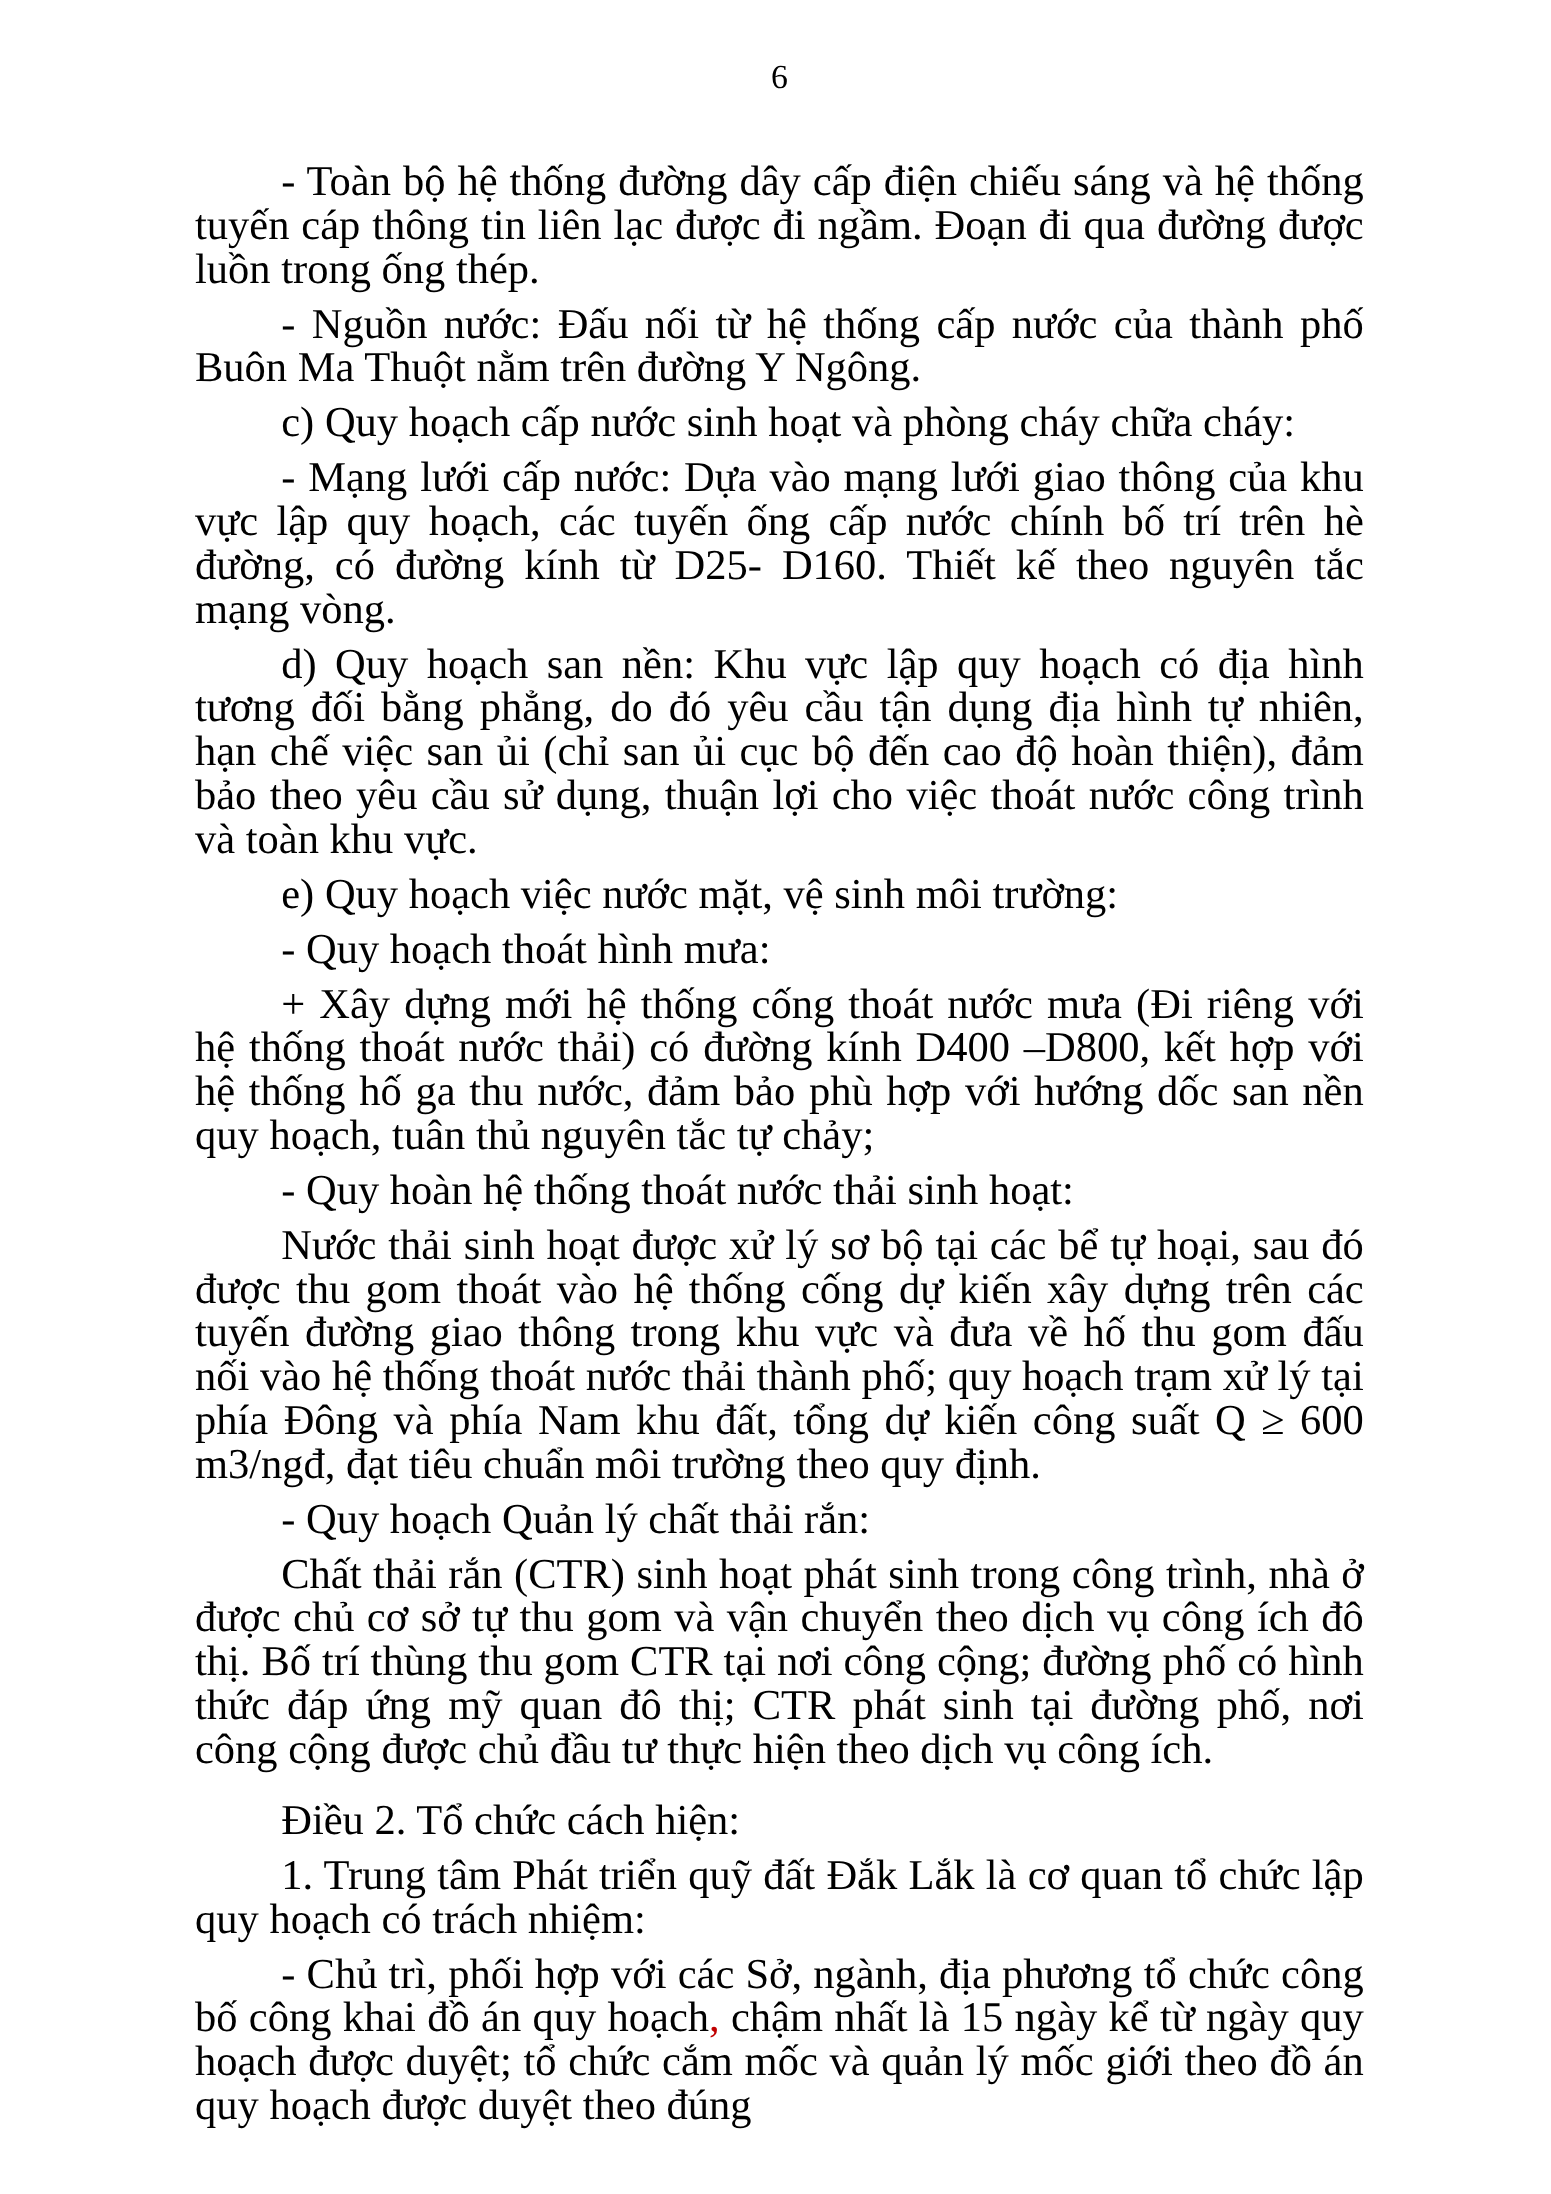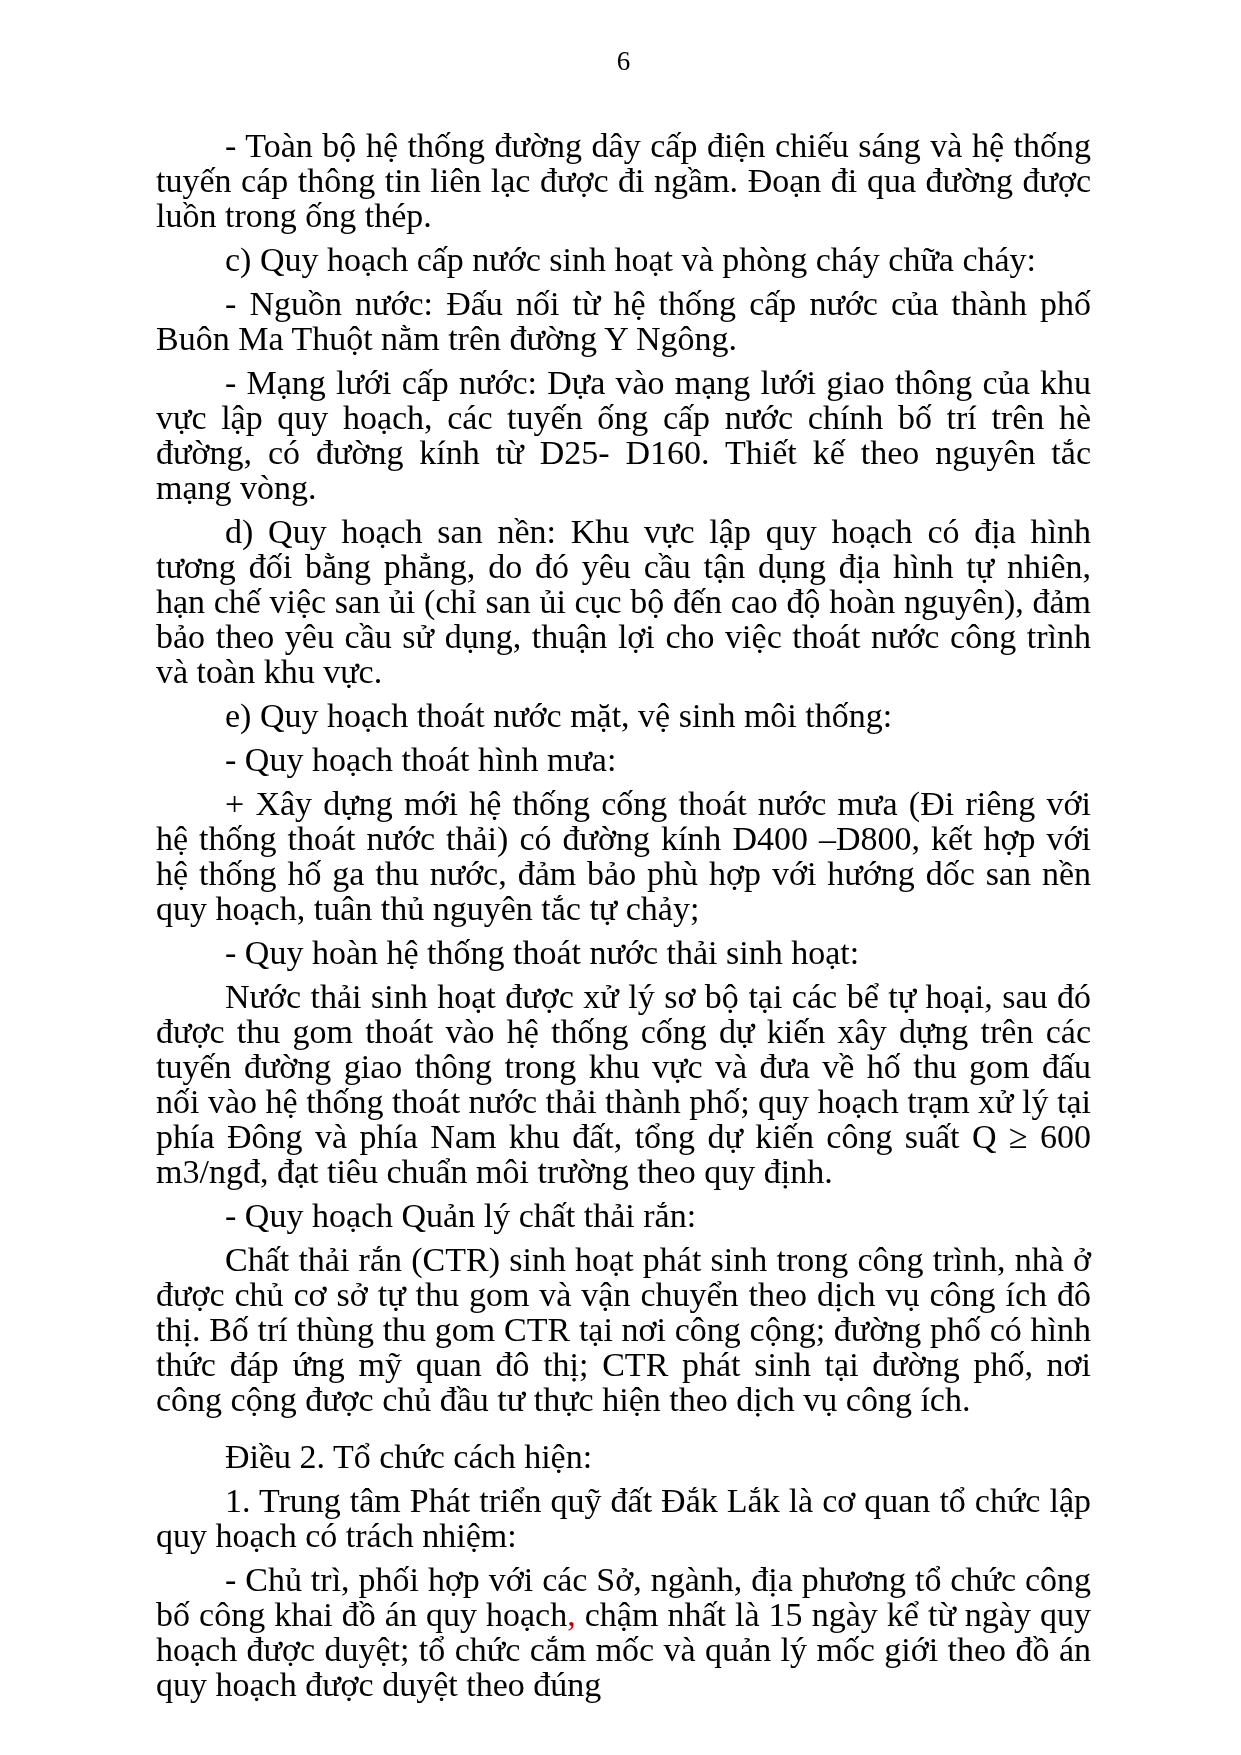--- a/index.html
+++ b/index.html
@@ -41,25 +41,25 @@
   .seg-bold { font-weight: normal; }
   .seg-red { color: #C00000; }
 </style>
 </head>
 <body>
 
 <div class="page">
   <div class="page-number">6</div>
   <div class="document-body">
       <p class="para"><span>- Toàn bộ hệ thống đường dây cấp điện chiếu sáng và hệ thống tuyến cáp thông tin liên lạc được đi ngầm. Đoạn đi qua đường được luồn trong ống thép.</span></p>
+      <p class="para"><span>- Nguồn nước: Đấu nối từ hệ thống cấp nước của thành phố Buôn Ma Thuột nằm trên đường Y Ngông.</span></p>
       <p class="para"><span>c) Quy hoạch cấp nước sinh hoạt và phòng cháy chữa cháy:</span></p>
-      <p class="para"><span>- Nguồn nước: Đấu nối từ hệ thống cấp nước của thành phố Buôn Ma Thuột nằm trên đường Y Ngông.</span></p>
       <p class="para"><span>- Mạng lưới cấp nước: Dựa vào mạng lưới giao thông của khu vực lập quy hoạch, các tuyến ống cấp nước chính bố trí trên hè đường, có đường kính từ D25- D160. Thiết kế theo nguyên tắc mạng vòng.</span></p>
-      <p class="para"><span>d) Quy hoạch san nền: Khu vực lập quy hoạch có địa hình tương đối bằng phẳng, do đó yêu cầu tận dụng địa hình tự nhiên, hạn chế việc san ủi (chỉ san ủi cục bộ đến cao độ hoàn nguyên), đảm bảo theo yêu cầu sử dụng, thuận lợi cho việc thoát nước công trình và toàn khu vực.</span></p>
-      <p class="para"><span>e) Quy hoạch thoát nước mặt, vệ sinh môi thống:</span></p>
+      <p class="para"><span>d) Quy hoạch san nền: Khu vực lập quy hoạch có địa hình tương đối bằng phẳng, do đó yêu cầu tận dụng địa hình tự nhiên, hạn chế việc san ủi (chỉ san ủi cục bộ đến cao độ hoàn thiện), đảm bảo theo yêu cầu sử dụng, thuận lợi cho việc thoát nước công trình và toàn khu vực.</span></p>
+      <p class="para"><span>e) Quy hoạch việc nước mặt, vệ sinh môi trường:</span></p>
       <p class="para"><span>- Quy hoạch thoát hình mưa:</span></p>
       <p class="para"><span>+ Xây dựng mới hệ thống cống thoát nước mưa (Đi riêng với hệ thống thoát nước thải) có đường kính D400 –D800, kết hợp với hệ thống hố ga thu nước, đảm bảo phù hợp với hướng dốc san nền quy hoạch, tuân thủ nguyên tắc tự chảy;</span></p>
       <p class="para"><span>- Quy hoàn hệ thống thoát nước thải sinh hoạt:</span></p>
       <p class="para"><span>Nước thải sinh hoạt được xử lý sơ bộ tại các bể tự hoại, sau đó được thu gom thoát vào hệ thống cống dự kiến xây dựng trên các tuyến đường giao thông trong khu vực và đưa về hố thu gom đấu nối vào hệ thống thoát nước thải thành phố; quy hoạch trạm xử lý tại phía Đông và phía Nam khu đất, tổng dự kiến công suất Q ≥ 600 m3/ngđ, đạt tiêu chuẩn môi trường theo quy định.</span></p>
       <p class="para"><span>- Quy hoạch Quản lý chất thải rắn:</span></p>
       <p class="para"><span>Chất thải rắn (CTR) sinh hoạt phát sinh trong công trình, nhà ở được chủ cơ sở tự thu gom và vận chuyển theo dịch vụ công ích đô thị. Bố trí thùng thu gom CTR tại nơi công cộng; đường phố có hình thức đáp ứng mỹ quan đô thị; CTR phát sinh tại đường phố, nơi công cộng được chủ đầu tư thực hiện theo dịch vụ công ích.</span></p>
       <p class="para space-before"><span class="seg-bold">Điều 2.</span><span> Tổ chức cách hiện:</span></p>
       <p class="para"><span>1. Trung tâm Phát triển quỹ đất Đắk Lắk là cơ quan tổ chức lập quy hoạch có trách nhiệm:</span></p>
       <p class="para"><span>- Chủ trì, phối hợp với các Sở, ngành, địa phương tổ chức công bố công khai đồ án quy hoạch</span><span class="seg-red">,</span><span> chậm nhất là 15 ngày kể từ ngày quy hoạch được duyệt; tổ chức cắm mốc và quản lý mốc giới theo đồ án quy hoạch được duyệt theo đúng</span></p>
     </div>

